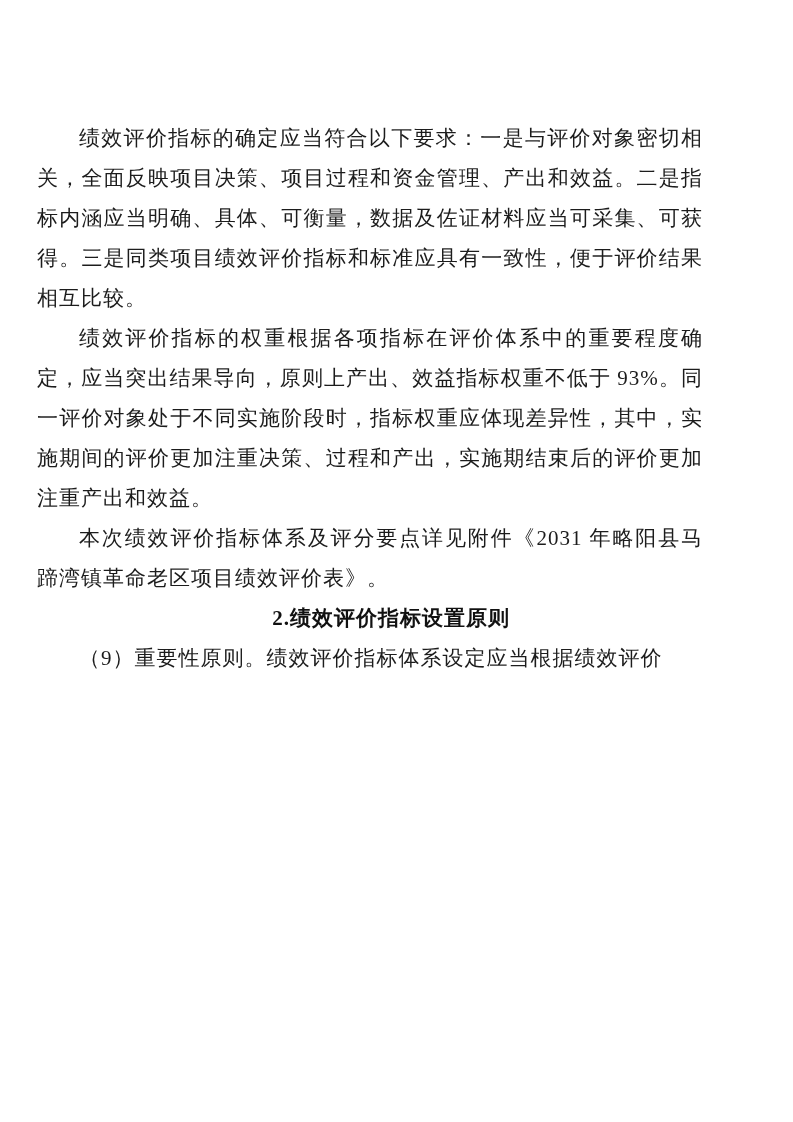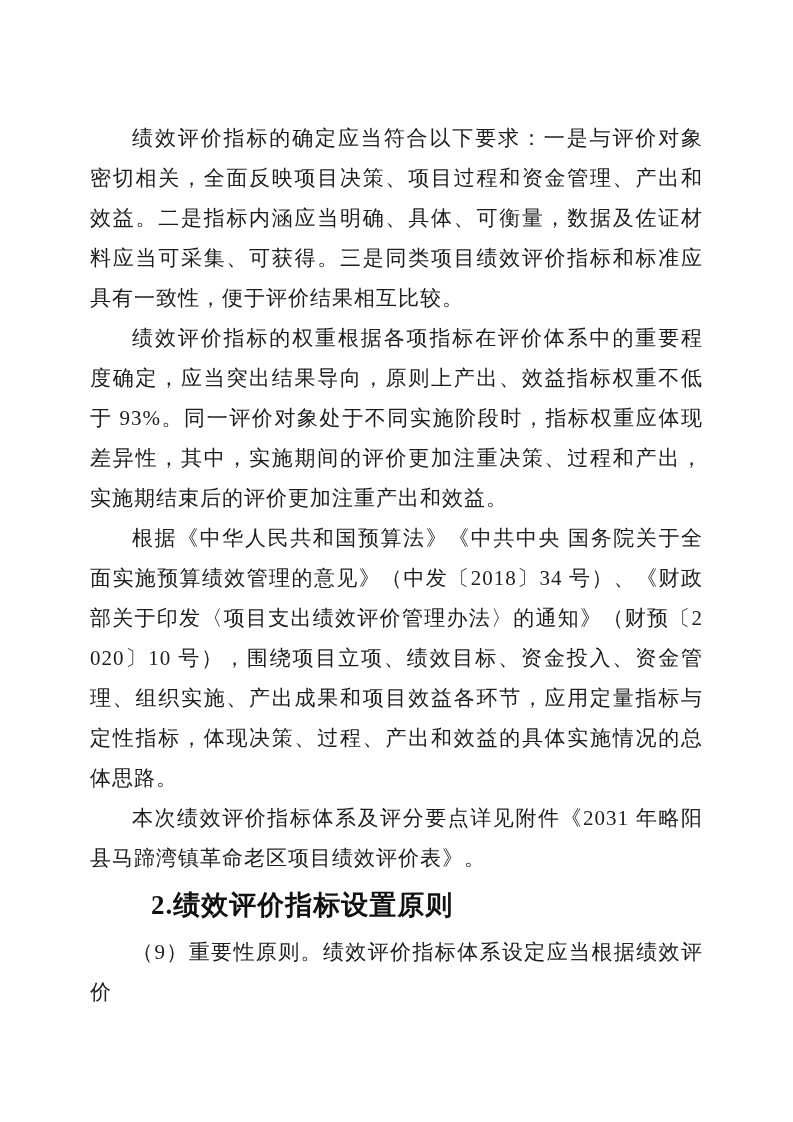--- a/index.html
+++ b/index.html
@@ -6,49 +6,48 @@
     margin: 0;
     padding: 0;
     background: #ffffff;
   }
   .page {
     position: relative;
     width: 793px;
     height: 1122px;
     background: #ffffff;
     box-sizing: border-box;
-    padding: 118px 90px 0 90px;
+    padding: 118px 90px 0 37px;
     overflow: hidden;
     font-family: "Liberation Serif", "DejaVu Serif", serif;
   }
   .para {
     margin: 0;
     font-size: 21px;
     line-height: 40px;
     letter-spacing: 1px;
     color: #1c1c1c;
     text-align: justify;
     text-justify: inter-ideograph;
     text-indent: 2em;
     word-break: break-all;
   }
   .heading {
-    margin: 7px;
-    font-size: 27px;
+    margin: 0;
+    font-size: 21px;
     line-height: 40px;
     letter-spacing: 1px;
     color: #111111;
     font-weight: bold;
     text-indent: 2em;
-    text-align: left;
+    text-align: center;
   }
 </style>
 </head>
 <body>
 
 <div class="page">
   <p class="para">绩效评价指标的确定应当符合以下要求：一是与评价对象密切相关，全面反映项目决策、项目过程和资金管理、产出和效益。二是指标内涵应当明确、具体、可衡量，数据及佐证材料应当可采集、可获得。三是同类项目绩效评价指标和标准应具有一致性，便于评价结果相互比较。</p>
   <p class="para">绩效评价指标的权重根据各项指标在评价体系中的重要程度确定，应当突出结果导向，原则上产出、效益指标权重不低于 93%。同一评价对象处于不同实施阶段时，指标权重应体现差异性，其中，实施期间的评价更加注重决策、过程和产出，实施期结束后的评价更加注重产出和效益。</p>
-  <p class="para">根据《中华人民共和国预算法》《中共中央 国务院关于全面实施预算绩效管理的意见》（中发〔2018〕34 号）、《财政部关于印发〈项目支出绩效评价管理办法〉的通知》（财预〔2020〕10 号），围绕项目立项、绩效目标、资金投入、资金管理、组织实施、产出成果和项目效益各环节，应用定量指标与定性指标，体现决策、过程、产出和效益的具体实施情况的总体思路。</p>
   <p class="para">本次绩效评价指标体系及评分要点详见附件《2031 年略阳县马蹄湾镇革命老区项目绩效评价表》。</p>
   <p class="heading">2.绩效评价指标设置原则</p>
   <p class="para">（9）重要性原则。绩效评价指标体系设定应当根据绩效评价</p>
 </div>
 
 </body></html>

